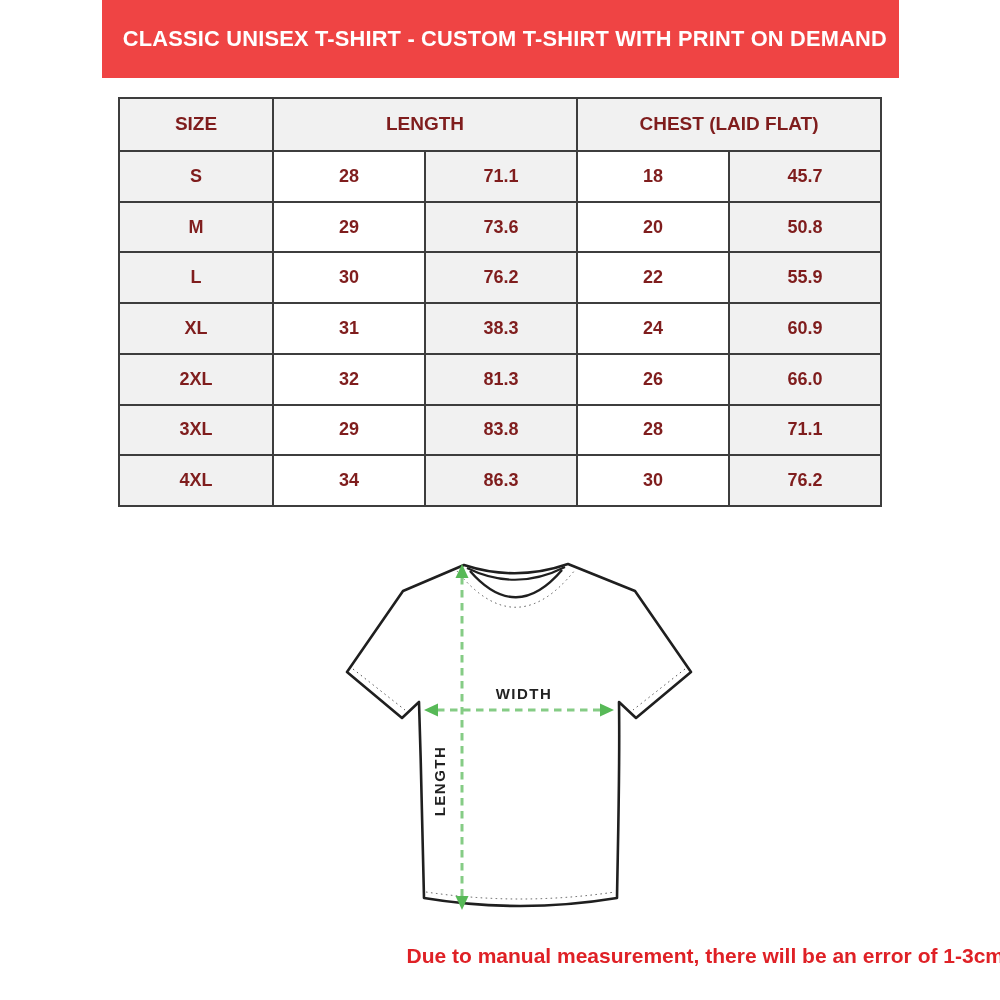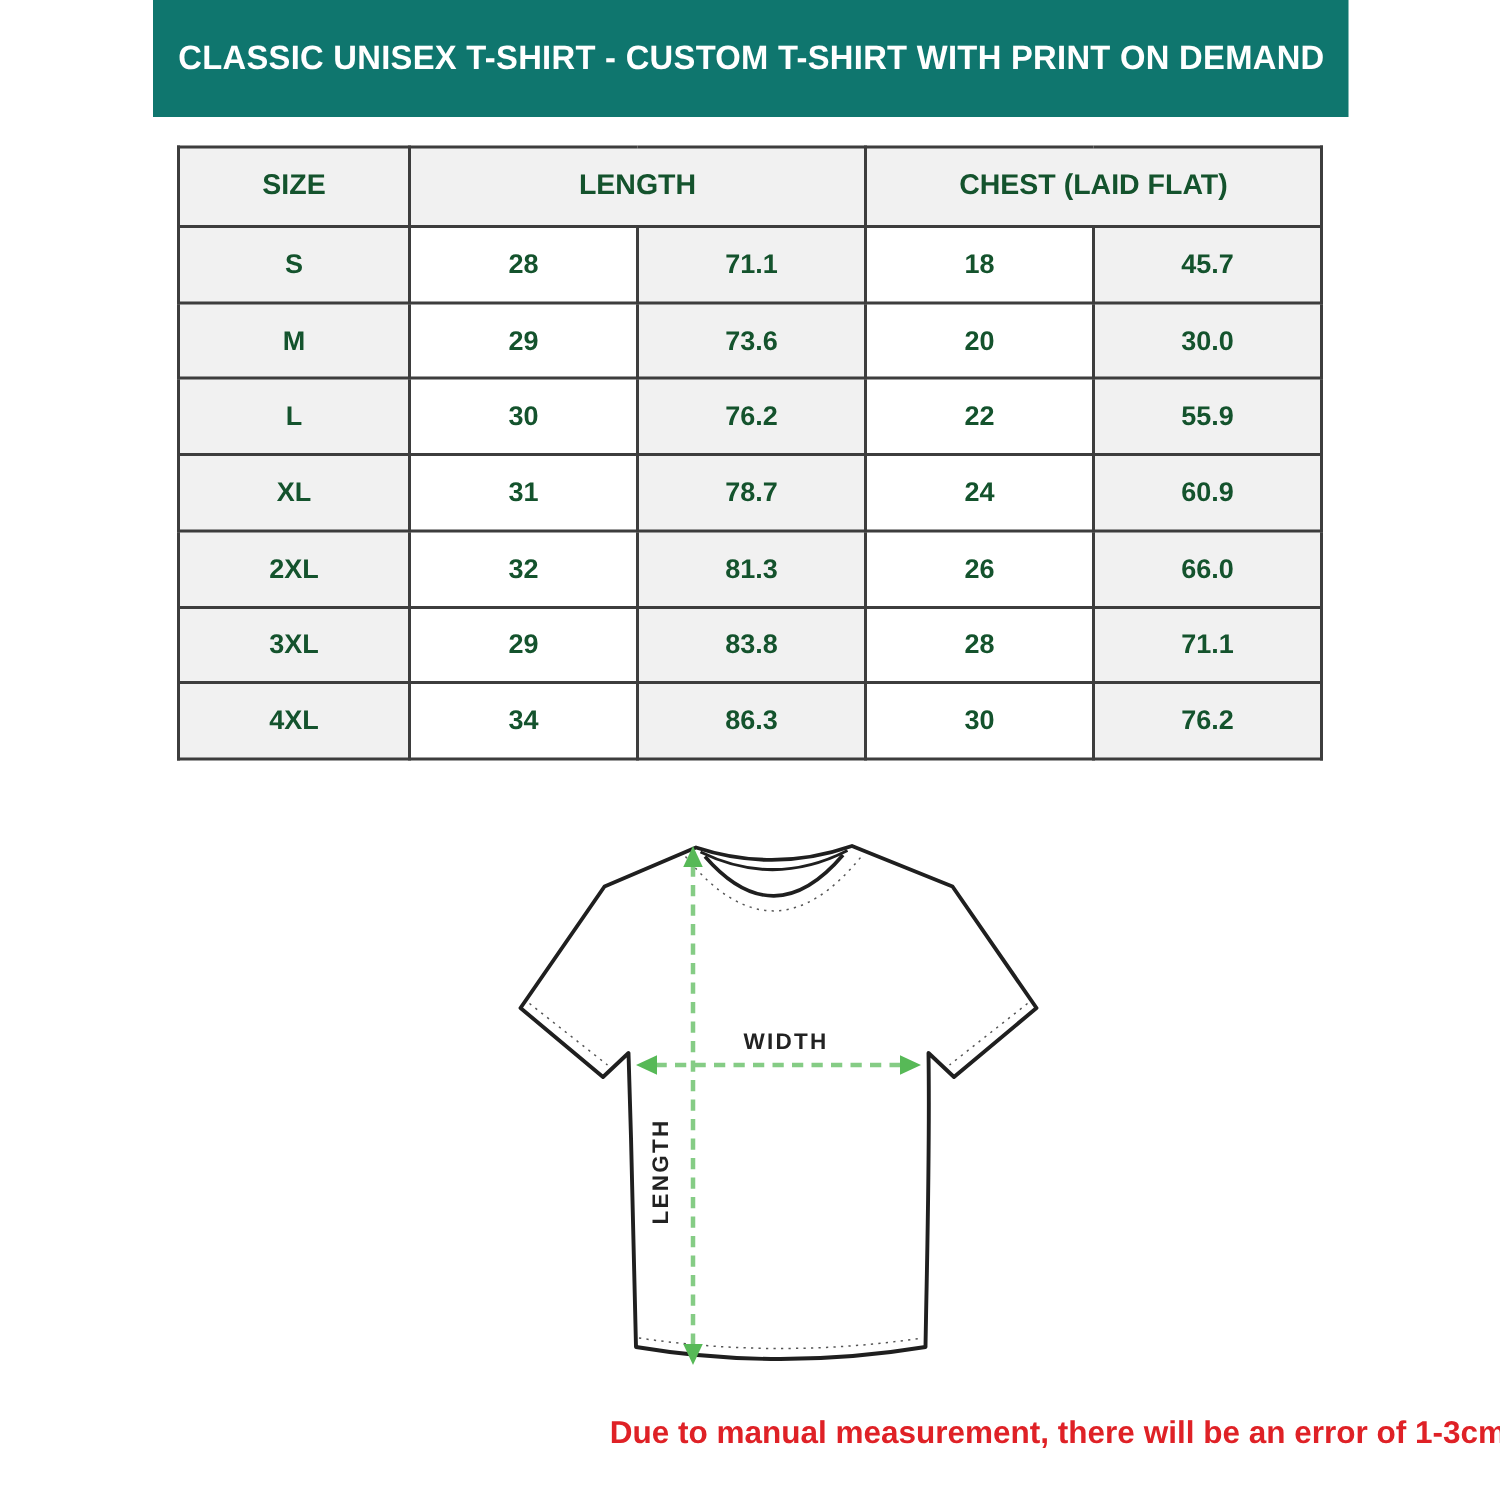--- a/index.html
+++ b/index.html
@@ -1,27 +1,27 @@
 <!DOCTYPE html>
 <html><head>
 <meta charset="utf-8">
 <style>
   html,body{margin:0;padding:0;background:#fff;}
   #page{position:relative;width:1000px;height:1000px;background:#ffffff;overflow:hidden;
         font-family:"Liberation Sans",sans-serif;}
 
   
   .banner{position:absolute;left:102px;top:0;width:797px;height:78px;
-          background:#0f766e;display:flex;align-items:center;justify-content:center;}
+          background:#ef4444;display:flex;align-items:center;justify-content:flex-end;}
   .banner-title{color:#ffffff;font-weight:bold;font-size:22.5px;letter-spacing:0.2px;
                 white-space:nowrap;transform:scaleX(0.97);}
 
   
   .size-table{position:absolute;left:118px;top:97px;width:764px;height:410px;
-              border-collapse:collapse;table-layout:fixed;color:#14532d;}
+              border-collapse:collapse;table-layout:fixed;color:#7f1d1d;}
   .size-table th,.size-table td{border:2px solid #3d3d3d;text-align:center;
               vertical-align:middle;padding:0;font-weight:bold;font-size:18px;}
   .size-table th{font-size:19px;}
   .cell-gray{background:#f1f1f1;}
   .cell-white{background:#ffffff;margin-top:16px;}
 
   
   .tshirt-wrap{position:absolute;left:344px;top:556px;width:350px;height:360px;}
   .svg-label{font-family:"Liberation Sans",sans-serif;font-weight:bold;
              font-size:15px;letter-spacing:1.5px;fill:#222;}
@@ -51,33 +51,33 @@
       <td class="cell-white">28</td>
       <td class="cell-gray">71.1</td>
       <td class="cell-white">18</td>
       <td class="cell-gray">45.7</td>
     </tr>
     <tr>
       <td class="cell-gray">M</td>
       <td class="cell-white">29</td>
       <td class="cell-gray">73.6</td>
       <td class="cell-white">20</td>
-      <td class="cell-gray">30.0</td>
+      <td class="cell-gray">50.8</td>
     </tr>
     <tr>
       <td class="cell-gray">L</td>
       <td class="cell-white">30</td>
       <td class="cell-gray">76.2</td>
       <td class="cell-white">22</td>
       <td class="cell-gray">55.9</td>
     </tr>
     <tr>
       <td class="cell-gray">XL</td>
       <td class="cell-white">31</td>
-      <td class="cell-gray">78.7</td>
+      <td class="cell-gray">38.3</td>
       <td class="cell-white">24</td>
       <td class="cell-gray">60.9</td>
     </tr>
     <tr>
       <td class="cell-gray">2XL</td>
       <td class="cell-white">32</td>
       <td class="cell-gray">81.3</td>
       <td class="cell-white">26</td>
       <td class="cell-gray">66.0</td>
     </tr>

